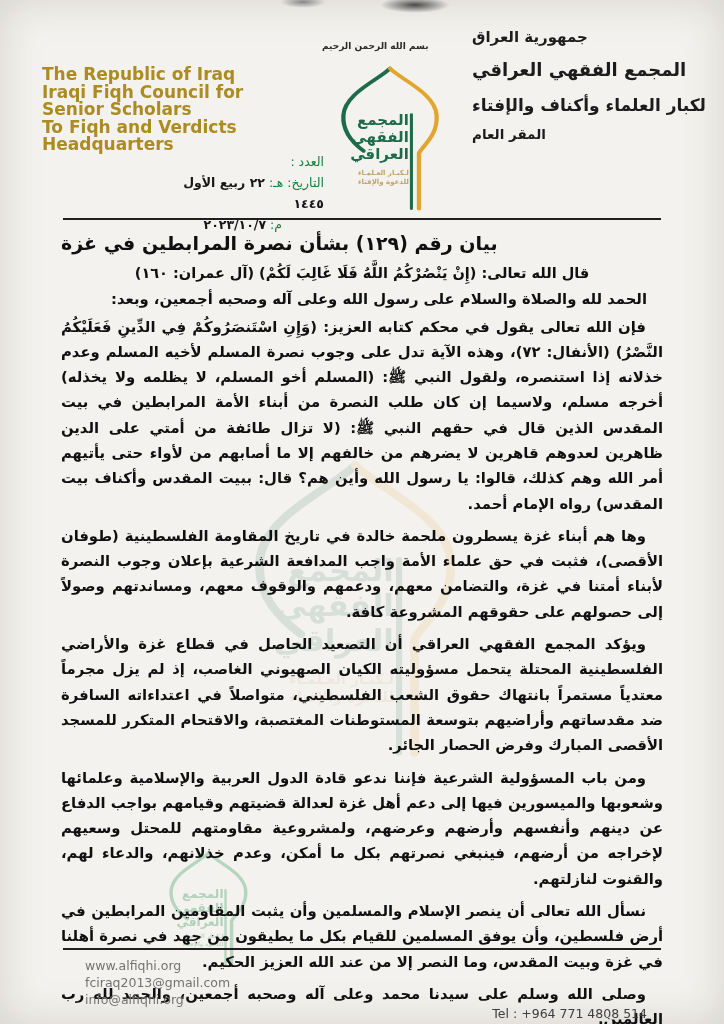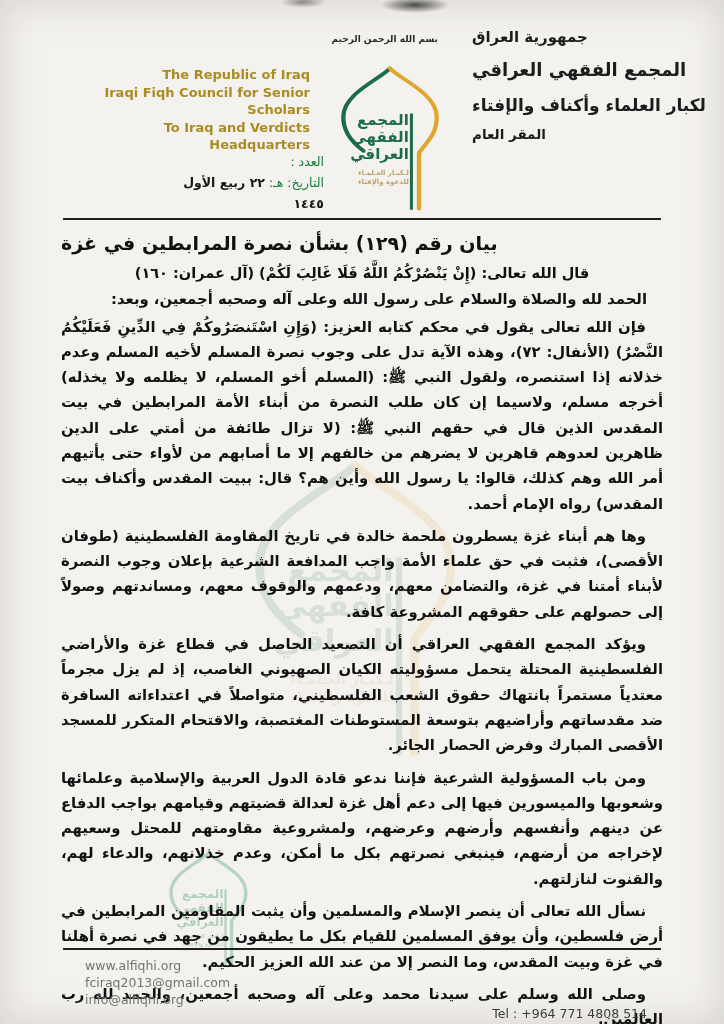--- a/index.html
+++ b/index.html
@@ -7,28 +7,28 @@
     position:relative;width:724px;height:1024px;margin:0 auto;
     background:#f4f2ee;overflow:hidden;
     font-family:"DejaVu Sans",sans-serif;color:#141414;
     box-shadow:inset 0 0 40px rgba(120,115,105,.25);
   }
   
   .smudge{position:absolute;pointer-events:none;}
   .smudge.s1{top:-3px;left:380px;width:70px;height:16px;background:radial-gradient(ellipse at center,rgba(35,35,35,.8),rgba(35,35,35,0) 70%);}
   .smudge.s2{top:-4px;left:280px;width:46px;height:12px;background:radial-gradient(ellipse at center,rgba(60,60,60,.55),rgba(60,60,60,0) 70%);}
   
-  .en-block{position:absolute;top:66px;left:56px;width:254px;text-align:right;
-    color:#ab8b22;font-weight:bold;font-size:13px;line-height:17.5px;}
+  .en-block{position:absolute;top:66px;left:42px;width:254px;text-align:left;
+    color:#ab8b22;font-weight:bold;font-size:17px;line-height:17.5px;}
   .meta{position:absolute;top:151px;left:164px;width:160px;direction:rtl;text-align:right;
     font-size:12.5px;line-height:21px;}
   .meta .lbl{color:#15803d;font-weight:normal;}
   .meta .val{color:#161616;font-weight:bold;}
   .meta .row3{padding-left:0;padding-right:42px;}
-  .bismillah{position:absolute;top:34px;left:322px;width:116px;text-align:right;
+  .bismillah{position:absolute;top:41px;left:322px;width:116px;text-align:left;
     direction:rtl;font-size:9px;font-weight:bold;color:#2a2a2a;letter-spacing:-.3px;}
   
   .logo-unit{position:absolute;width:126px;height:150px;pointer-events:none;}
   .logo-unit svg{position:absolute;left:0;top:0;width:100%;height:100%;}
   .dome path{fill:none;stroke-linecap:round;}
   .dome .dl{stroke:#1d6b4a;stroke-width:3.4;}
   .dome .dr{stroke:#e2a62f;stroke-width:3.4;}
   .dome .di{stroke:#1d6b4a;stroke-width:2.4;}
   .logo-words{position:absolute;top:33%;left:3%;width:62%;direction:rtl;text-align:right;
     color:#1d6b4a;font-weight:bold;font-size:15px;line-height:17px;}
@@ -103,32 +103,36 @@
     </div>
     <div class="logo-sub">
       <div>لـكبـار العـلمـاء</div>
       <div>للدعوة والإفتاء</div>
     </div>
   </div>
 
   <div class="en-block">
     <div>The Republic of Iraq</div>
     <div>Iraqi Fiqh Council for Senior Scholars</div>
-    <div>To Iraq and Verdicts</div>
+    <div>To Fiqh and Verdicts</div>
     <div>Headquarters</div>
   </div>
 
   <div class="meta">
     <div>
       <span class="lbl">العدد :</span>
     </div>
     <div>
       <span class="lbl">التاريخ:</span>
       <span class="lbl">هـ:</span>
       <span class="val">٢٢ ربيع الأول ١٤٤٥</span>
+    </div>
+    <div class="row3">
+      <span class="lbl">م:</span>
+      <span class="val">٢٠٢٣/١٠/٧</span>
     </div>
   </div>
 
   <div class="bismillah">بسم الله الرحمن الرحيم</div>
 
   <div class="logo-unit header-logo">
     <svg class="dome" viewBox="0 0 100 140" preserveAspectRatio="none">
       <path class="dl" d="M50,6 C42,16 14,29 13,50 C12.2,66 21,76 29,83"></path>
       <path class="dr" d="M50,6 C58,16 86,29 87,50 C88,68 77,77 73,85 L73,137"></path>
       <path class="di" d="M67,49 L67,137"></path>

